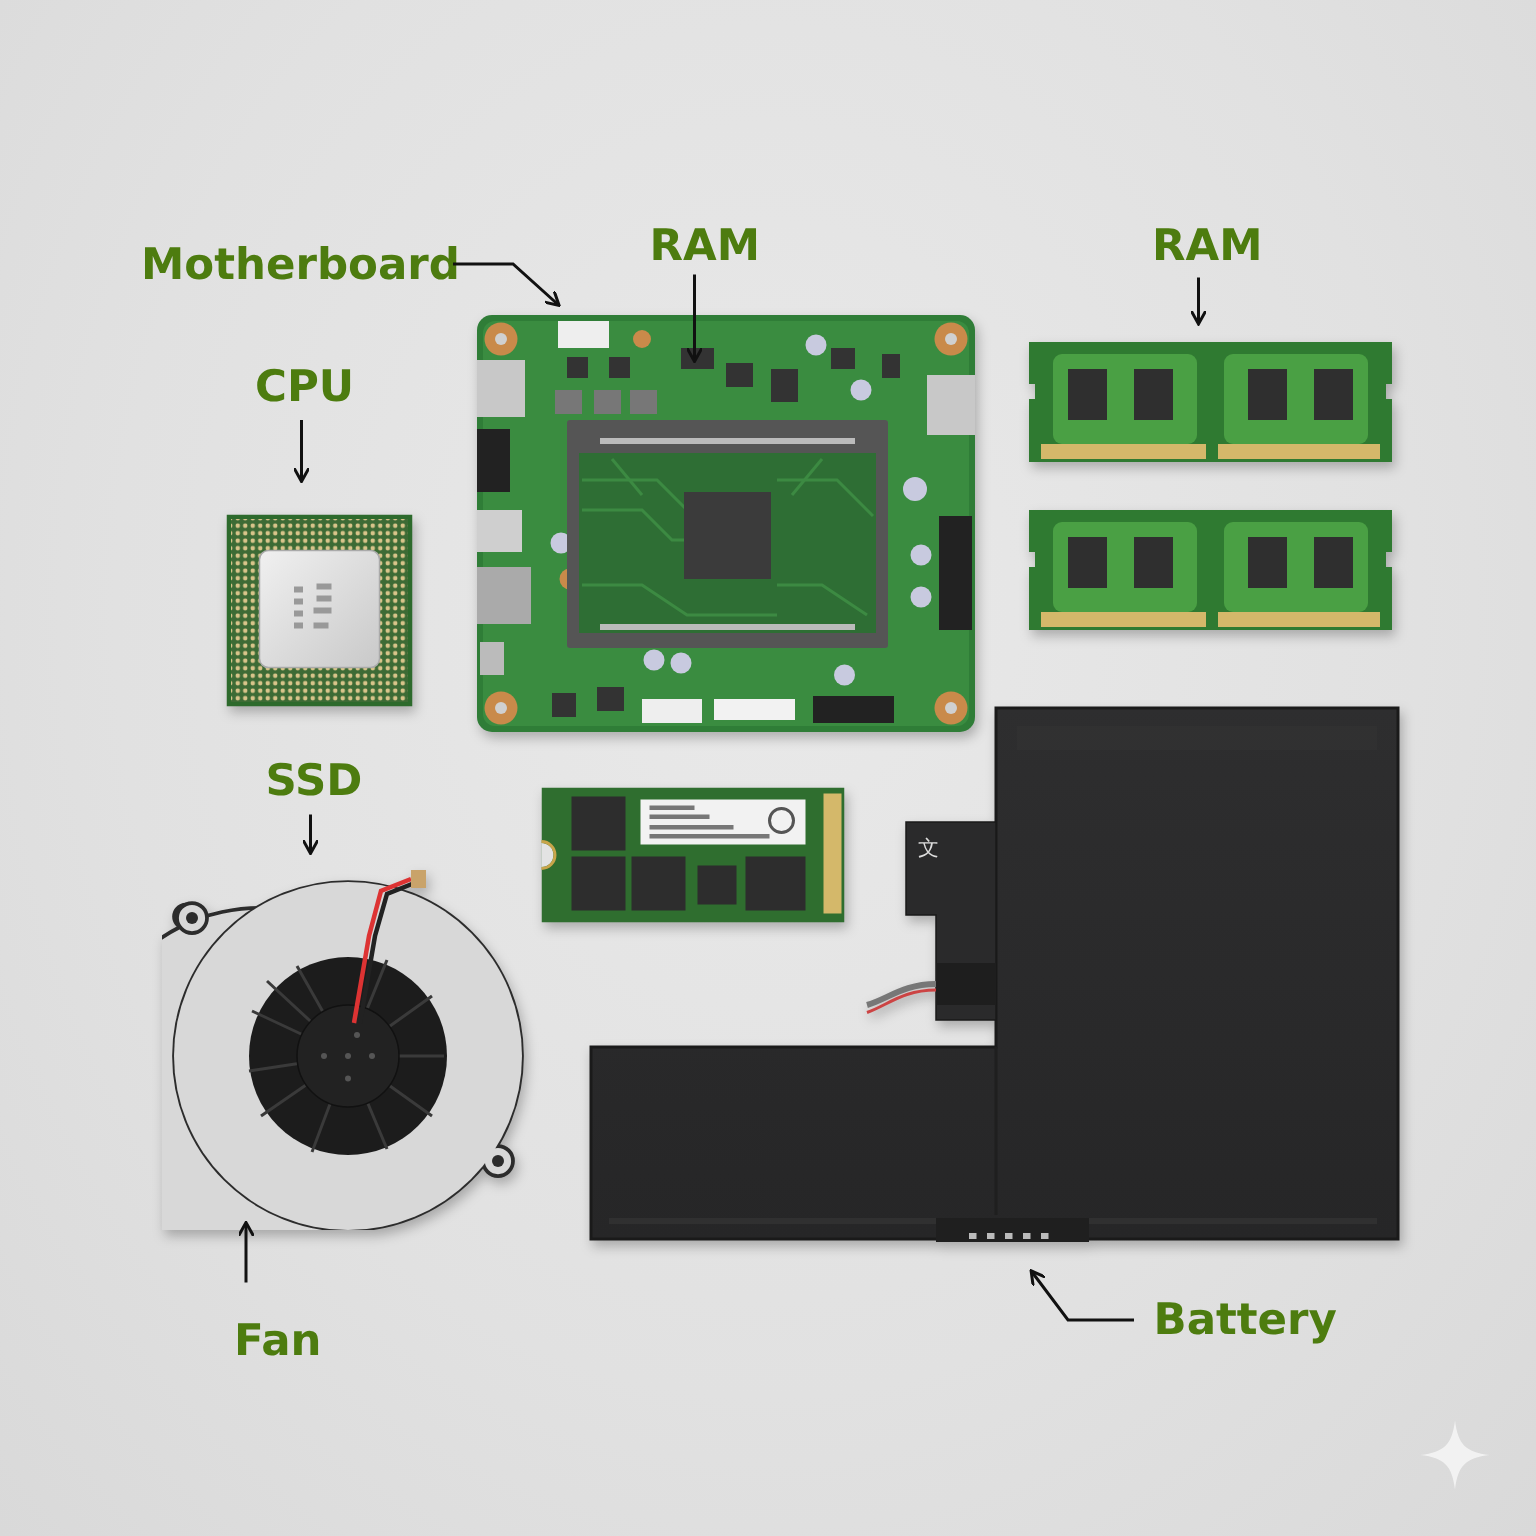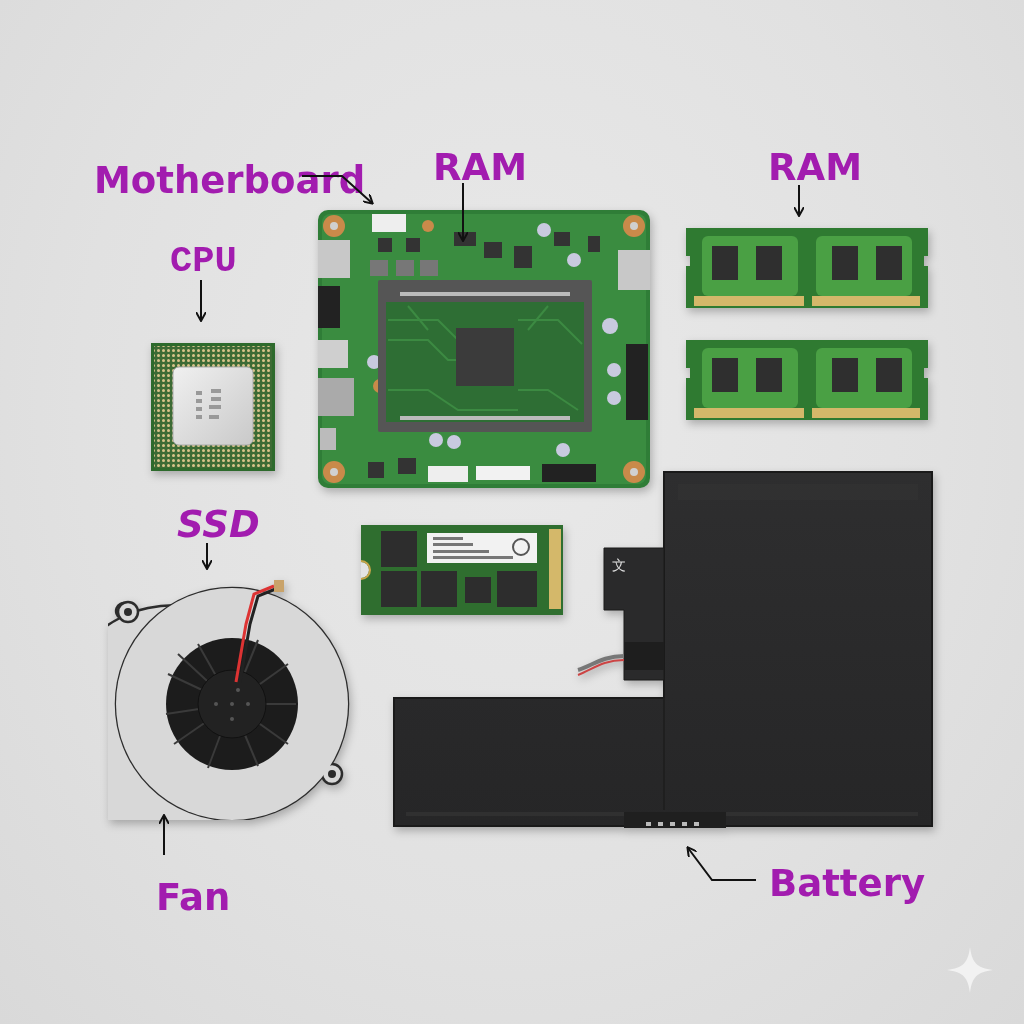--- a/index.html
+++ b/index.html
@@ -1,18 +1,18 @@
 <!DOCTYPE html>
 <html><head>
 <meta charset="utf-8">
 <style>
   html,body{margin:0;padding:0;}
   body{width:1024px;height:1024px;background:#e3e3e3;position:relative;overflow:hidden;font-family:"DejaVu Sans","Liberation Sans",sans-serif;}
   .bg{position:absolute;inset:0;background:radial-gradient(ellipse at 50% 40%,#e9e9e9 0%,#e1e1e1 60%,#d9d9d9 100%);}
-  .label{position:absolute;font-weight:bold;color:#a21caf;font-size:37px;letter-spacing:0px;white-space:nowrap;}
+  .label{position:absolute;font-weight:bold;color:#4d7c0f;font-size:29px;letter-spacing:0px;white-space:nowrap;}
   svg.arrows{position:absolute;left:0;top:0;width:1024px;height:1024px;pointer-events:none;}
   .comp{position:absolute;}
   .shadow{filter:drop-shadow(2px 4px 4px rgba(0,0,0,0.25));}
   .sparkle{position:absolute;left:945px;top:945px;width:50px;height:50px;}
 </style>
 </head>
 <body>
 
 <div class="bg"></div>
 
@@ -244,22 +244,22 @@
         <rect x="278" y="352" width="5" height="4"></rect>
         <rect x="290" y="352" width="5" height="4"></rect>
         <rect x="302" y="352" width="5" height="4"></rect>
       </g>
   </svg>
 </div>
 
 <div class="label" style="left:94px;top:159px;">Motherboard</div>
 <div class="label" style="left:433px;top:146px;">RAM</div>
 <div class="label" style="left:768px;top:146px;">RAM</div>
-<div class="label" style="left:170px;top:240px;font-family:Liberation Mono, monospace;">CPU</div>
-<div class="label" style="left:177px;top:503px;font-style:italic;">SSD</div>
+<div class="label" style="left:170px;top:240px;">CPU</div>
+<div class="label" style="left:177px;top:503px;">SSD</div>
 <div class="label" style="left:156px;top:876px;">Fan</div>
 <div class="label" style="left:769px;top:862px;">Battery</div>
 
 <svg class="arrows" viewBox="0 0 1024 1024">
   <defs>
     <marker id="ah" markerWidth="10" markerHeight="10" refX="8" refY="5" orient="auto" markerUnits="userSpaceOnUse">
       <path d="M0 0 L9 5 L0 10" fill="none" stroke="#111" stroke-width="2"></path>
     </marker>
   </defs>
   <g stroke="#111" stroke-width="2" fill="none" marker-end="url(#ah)">

